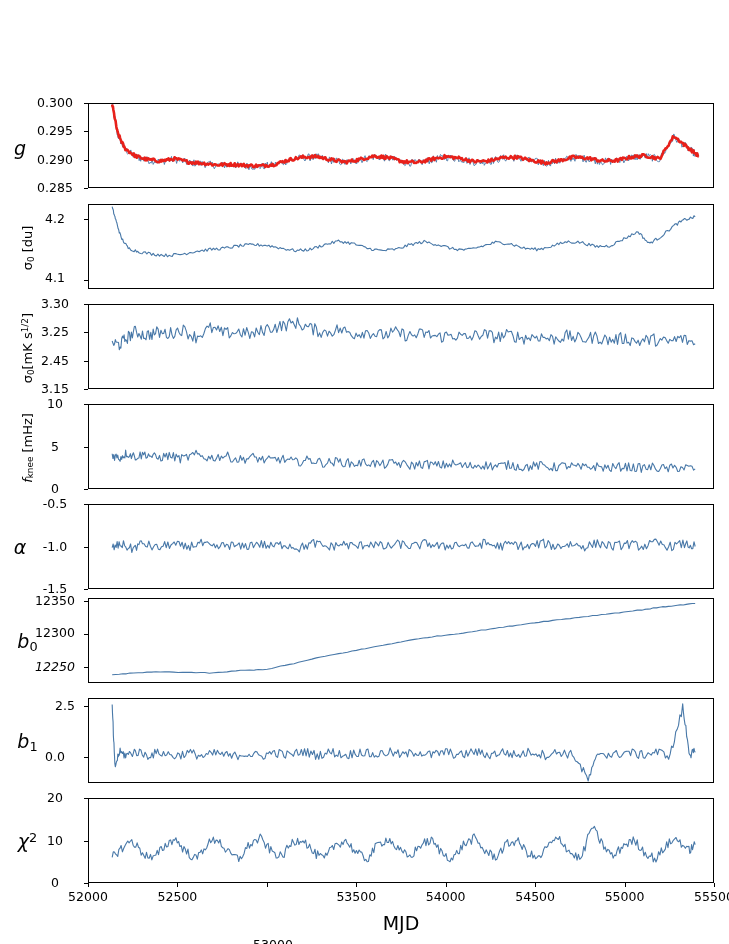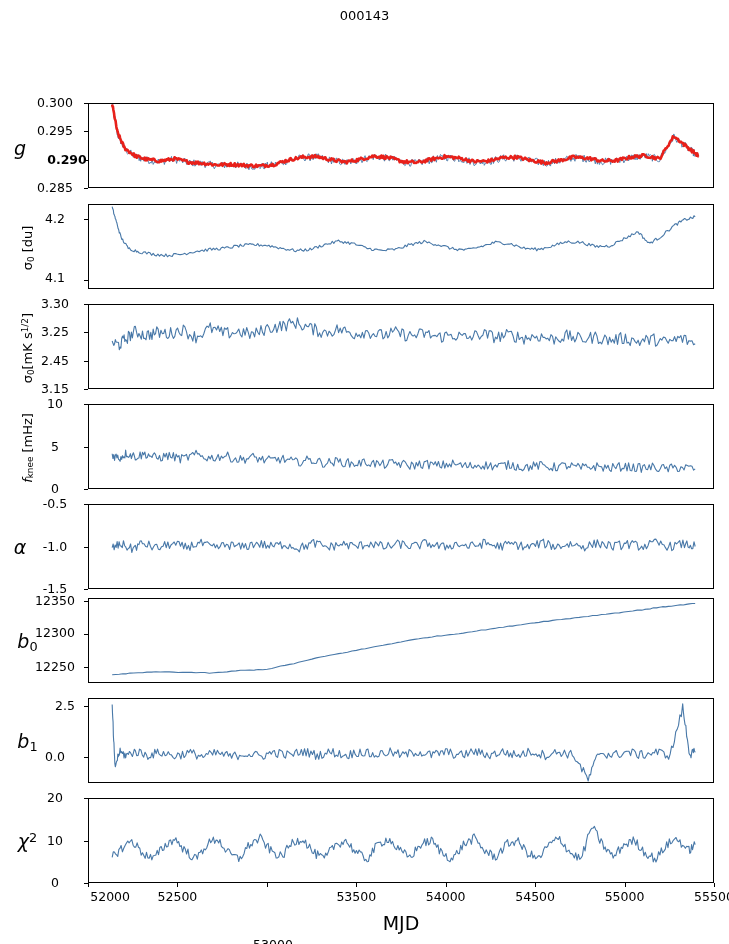--- a/index.html
+++ b/index.html
@@ -82,21 +82,20 @@
   .sup {
     font-size: 0.68em;
     vertical-align: 0.5em;
   }
 </style>
 </head>
 <body>
 
 <div id="figure">
 
-  <div id="fig-title">000143</div>
 
   <div class="panel" id="p0" style="left:88px; top:103px; width:626px; height:85px;">
       <svg viewBox="0 0 626 85" preserveAspectRatio="none">
         <path d="M23.25 -1.19 L23.63 3.72 L24.02 3.44 L24.40 2.89 L24.78 7.53 L25.17 9.81 L25.55 15.86 L25.93 12.65 L26.32 16.22 L26.70 17.53 L27.08 20.43 L27.47 25.73 L27.85 24.47 L28.23 31.30 L28.62 30.56 L29.13 34.30 L29.64 35.58 L30.15 32.25 L30.66 32.70 L31.17 34.00 L31.68 40.70 L32.19 39.04 L32.71 38.14 L33.22 42.03 L33.73 43.78 L34.24 44.20 L34.75 41.08 L35.26 42.54 L35.77 47.08 L36.54 47.54 L37.30 45.07 L38.07 50.55 L38.84 51.19 L39.60 50.49 L40.37 50.56 L41.14 50.12 L41.90 47.06 L42.67 51.45 L43.44 49.79 L44.20 54.36 L44.97 53.27 L45.74 50.45 L46.50 51.39 L47.27 55.55 L48.04 54.05 L48.80 51.91 L49.57 53.27 L50.34 58.02 L51.10 54.61 L51.87 58.65 L52.64 54.32 L53.40 56.79 L54.17 54.73 L54.93 58.39 L55.70 57.65 L56.47 57.75 L57.23 57.86 L58.26 53.96 L59.28 58.01 L60.30 61.25 L61.32 59.62 L62.34 60.65 L63.37 56.69 L64.39 61.87 L65.41 59.84 L66.43 60.00 L67.45 59.08 L68.48 60.73 L69.50 56.37 L70.52 58.97 L71.54 58.64 L72.56 56.11 L73.59 57.74 L74.61 56.92 L75.63 61.95 L76.65 57.71 L77.68 58.35 L78.70 57.72 L79.72 56.39 L80.74 59.07 L81.76 57.41 L82.79 53.68 L83.81 59.27 L84.83 56.68 L85.85 53.56 L86.87 56.07 L87.90 60.87 L88.92 56.33 L89.94 56.50 L90.96 58.65 L91.98 55.79 L93.01 56.95 L94.03 60.27 L95.05 56.61 L96.07 55.31 L97.09 59.39 L98.12 61.95 L99.14 59.30 L100.16 58.74 L101.18 57.38 L102.20 59.68 L103.23 58.83 L104.25 63.56 L105.27 57.15 L106.29 63.71 L107.31 62.60 L108.34 61.07 L109.36 58.47 L110.38 62.33 L111.40 58.20 L112.42 63.07 L113.45 58.79 L114.47 61.90 L115.49 61.86 L116.51 65.20 L117.53 62.92 L118.56 60.09 L119.58 59.31 L120.60 59.68 L121.62 58.25 L122.64 61.47 L123.67 59.54 L124.69 63.89 L125.71 66.32 L126.73 64.54 L127.76 62.56 L128.78 61.78 L129.80 61.44 L130.82 61.50 L131.84 62.87 L132.87 61.55 L133.89 59.50 L134.91 61.26 L135.93 65.44 L136.95 62.04 L137.98 64.73 L139.00 61.15 L140.02 62.89 L141.04 63.79 L142.06 60.96 L143.09 63.44 L144.11 63.36 L145.13 64.44 L146.15 63.87 L147.17 65.57 L148.20 62.41 L149.22 59.23 L150.24 61.37 L151.26 62.84 L152.28 60.57 L153.31 60.85 L154.33 64.60 L155.35 63.48 L156.37 63.55 L157.39 66.25 L158.42 60.55 L159.44 64.73 L160.46 67.35 L161.48 62.80 L162.50 64.51 L163.53 66.79 L164.55 66.57 L165.57 66.68 L166.59 66.71 L167.61 61.81 L168.64 62.30 L169.66 62.40 L170.68 65.11 L171.70 66.19 L172.72 64.13 L173.75 60.54 L174.77 65.10 L175.79 66.64 L176.81 60.47 L177.84 64.41 L178.86 59.49 L179.88 65.17 L180.90 64.86 L181.92 62.19 L182.95 59.07 L183.97 64.46 L184.99 60.68 L186.01 63.82 L187.03 59.57 L188.06 63.31 L189.08 61.18 L190.10 59.30 L191.12 60.52 L192.14 58.90 L193.17 58.66 L194.19 61.49 L195.21 62.20 L196.23 57.03 L197.25 62.36 L198.28 61.28 L199.30 58.17 L200.32 58.08 L201.34 58.63 L202.36 55.88 L203.39 56.22 L204.41 56.40 L205.43 57.97 L206.45 57.09 L207.47 56.89 L208.50 55.49 L209.52 57.41 L210.54 52.46 L211.56 52.28 L212.58 54.49 L213.61 55.92 L214.63 52.02 L215.65 56.69 L216.67 58.38 L217.69 55.58 L218.72 55.58 L219.74 51.42 L220.76 51.08 L221.78 58.26 L222.80 55.29 L223.83 55.53 L224.85 57.07 L225.87 51.48 L226.89 56.05 L227.92 50.97 L228.94 52.73 L229.96 50.89 L230.98 52.71 L232.00 55.38 L233.03 54.08 L234.05 52.59 L235.07 57.33 L236.09 53.93 L237.11 55.59 L238.14 55.62 L239.16 56.37 L240.18 60.24 L241.20 54.18 L242.22 55.68 L243.25 61.43 L244.27 56.77 L245.29 59.74 L246.31 55.82 L247.33 56.69 L248.36 55.16 L249.38 58.58 L250.40 55.97 L251.42 61.38 L252.44 62.14 L253.47 61.53 L254.49 56.45 L255.51 57.46 L256.53 61.67 L257.55 61.42 L258.58 57.12 L259.60 57.55 L260.62 57.95 L261.64 57.70 L262.66 61.36 L263.69 56.33 L264.71 56.18 L265.73 56.42 L266.75 60.35 L267.77 60.69 L268.80 61.01 L269.82 59.59 L270.84 58.62 L271.86 57.40 L272.88 57.03 L273.91 60.09 L274.93 57.84 L275.95 55.30 L276.97 52.92 L278.00 58.17 L279.02 59.04 L280.04 57.19 L281.06 52.90 L282.08 54.82 L283.11 53.52 L284.13 53.78 L285.15 57.02 L286.17 51.47 L287.19 54.44 L288.22 53.01 L289.24 53.25 L290.26 55.70 L291.28 57.37 L292.30 53.89 L293.33 54.28 L294.35 52.70 L295.37 55.51 L296.39 58.54 L297.41 51.41 L298.44 53.02 L299.46 53.12 L300.48 57.56 L301.50 58.14 L302.52 54.80 L303.55 53.10 L304.57 57.38 L305.59 57.16 L306.61 53.63 L307.63 56.18 L308.66 57.98 L309.68 56.66 L310.70 58.15 L311.72 58.62 L312.74 57.39 L313.77 57.55 L314.79 61.13 L315.81 61.41 L316.83 63.11 L317.85 62.33 L318.88 57.12 L319.90 59.95 L320.92 61.32 L321.94 63.86 L322.96 63.19 L323.99 56.55 L325.01 57.99 L326.03 59.73 L327.05 56.82 L328.08 58.31 L329.10 58.94 L330.12 57.84 L331.14 56.45 L332.16 58.77 L333.19 58.36 L334.21 62.22 L335.23 56.93 L336.25 60.04 L337.27 57.41 L338.30 58.48 L339.32 55.10 L340.34 58.24 L341.36 61.30 L342.38 56.17 L343.41 60.14 L344.43 59.68 L345.45 53.06 L346.47 57.36 L347.49 56.85 L348.52 59.63 L349.54 52.77 L350.56 56.28 L351.58 54.62 L352.60 51.73 L353.63 53.01 L354.65 52.89 L355.67 55.72 L356.69 56.74 L357.71 52.68 L358.74 57.91 L359.76 58.27 L360.78 52.14 L361.80 55.55 L362.82 52.24 L363.85 53.97 L364.87 57.06 L365.89 58.04 L366.91 58.67 L367.93 54.92 L368.96 55.21 L369.98 54.63 L371.00 59.20 L372.02 57.80 L373.04 58.17 L374.07 59.71 L375.09 59.26 L376.11 60.09 L377.13 58.97 L378.16 54.92 L379.18 60.82 L380.20 58.17 L381.22 55.10 L382.24 61.94 L383.27 57.21 L384.29 57.64 L385.31 59.93 L386.33 63.22 L387.35 62.25 L388.38 61.72 L389.40 57.87 L390.42 56.89 L391.44 58.12 L392.46 61.42 L393.49 59.36 L394.51 61.24 L395.53 57.04 L396.55 62.79 L397.57 60.82 L398.60 60.45 L399.62 59.87 L400.64 59.52 L401.66 59.25 L402.68 61.68 L403.71 61.69 L404.73 54.90 L405.75 60.92 L406.77 57.31 L407.79 53.89 L408.82 54.66 L409.84 59.13 L410.86 59.85 L411.88 58.36 L412.90 52.80 L413.93 53.61 L414.95 56.65 L415.97 51.96 L416.99 56.98 L418.01 58.54 L419.04 56.45 L420.06 54.20 L421.08 55.37 L422.10 55.62 L423.12 55.41 L424.15 54.05 L425.17 54.86 L426.19 58.67 L427.21 54.57 L428.24 52.11 L429.26 53.00 L430.28 52.38 L431.30 56.51 L432.32 55.86 L433.35 58.67 L434.37 55.85 L435.39 57.83 L436.41 56.89 L437.43 54.57 L438.46 57.27 L439.48 58.13 L440.50 55.18 L441.52 54.34 L442.54 58.23 L443.57 59.22 L444.59 59.06 L445.61 56.23 L446.63 58.41 L447.65 55.83 L448.68 55.63 L449.70 55.80 L450.72 62.37 L451.74 58.93 L452.76 58.20 L453.79 61.58 L454.81 60.39 L455.83 63.11 L456.85 57.86 L457.87 62.35 L458.90 63.78 L459.92 63.04 L460.94 57.63 L461.96 62.53 L462.98 63.59 L464.01 57.73 L465.03 61.04 L466.05 56.29 L467.07 61.36 L468.09 55.50 L469.12 59.78 L470.14 60.81 L471.16 59.07 L472.18 60.62 L473.20 58.93 L474.23 56.21 L475.25 57.82 L476.27 55.55 L477.29 55.88 L478.32 55.39 L479.34 53.40 L480.36 54.42 L481.38 57.58 L482.40 54.10 L483.43 58.76 L484.45 54.69 L485.47 57.05 L486.49 55.40 L487.51 58.63 L488.54 51.61 L489.56 55.12 L490.58 53.00 L491.60 52.94 L492.62 55.78 L493.65 53.69 L494.67 55.00 L495.69 59.21 L496.71 52.40 L497.73 58.48 L498.76 59.72 L499.78 56.96 L500.80 56.98 L501.82 59.29 L502.84 57.50 L503.87 56.95 L504.89 56.36 L505.91 54.90 L506.93 57.06 L507.95 61.30 L508.98 55.12 L510.00 61.61 L511.02 57.37 L512.04 61.95 L513.06 59.61 L514.09 59.97 L515.11 62.22 L516.13 61.68 L517.15 60.18 L518.17 55.17 L519.20 58.13 L520.22 55.78 L521.24 59.31 L522.26 55.77 L523.28 61.87 L524.31 56.43 L525.33 58.93 L526.35 58.95 L527.37 59.93 L528.40 56.16 L529.42 55.23 L530.44 59.55 L531.46 57.11 L532.48 60.05 L533.51 56.39 L534.53 57.20 L535.55 56.50 L536.57 60.29 L537.59 57.80 L538.62 57.61 L539.64 53.29 L540.66 57.79 L541.68 57.89 L542.70 54.70 L543.73 52.65 L544.75 52.29 L545.77 53.71 L546.79 52.01 L547.81 57.17 L548.84 51.97 L549.86 57.26 L550.88 52.86 L551.90 51.78 L552.92 56.68 L553.95 53.22 L554.97 54.28 L555.99 50.53 L557.01 52.53 L558.03 55.42 L559.06 50.75 L560.08 55.40 L561.10 50.91 L562.12 52.98 L563.14 51.78 L564.17 52.87 L565.19 58.63 L566.21 52.22 L567.23 51.64 L568.25 53.68 L569.28 57.50 L570.30 58.73 L571.32 59.04 L572.34 58.99 L573.36 56.20 L574.39 50.39 L575.41 52.93 L576.43 48.60 L577.45 50.67 L578.48 48.64 L579.50 44.34 L580.52 42.98 L581.54 42.73 L582.56 40.94 L583.59 39.53 L584.61 38.99 L585.63 37.48 L586.65 30.66 L587.67 33.10 L588.70 36.93 L589.72 39.35 L590.74 35.89 L591.76 35.54 L592.78 38.86 L593.81 38.03 L594.83 44.23 L595.85 42.75 L596.87 42.11 L597.89 39.15 L598.92 40.69 L599.94 42.10 L600.96 47.84 L601.73 44.65 L602.49 46.80 L603.26 47.30 L604.03 44.02 L604.79 44.80 L605.56 45.73 L606.33 53.32 L607.09 46.68 L607.86 53.68 L608.63 50.18 L609.39 49.83 L610.16 49.69 L610.92 52.04 L611.69 53.83" fill="none" stroke="#4878a8" stroke-width="0.9" stroke-linejoin="round" vector-effect="non-scaling-stroke"></path>
         <path d="M23.25 0.49 L23.63 2.81 L24.02 2.63 L24.40 5.85 L24.78 7.72 L25.17 9.76 L25.55 13.63 L25.93 15.26 L26.32 16.16 L26.70 17.40 L27.08 20.62 L27.47 23.52 L27.85 25.50 L28.23 26.02 L28.62 28.11 L29.13 29.80 L29.64 31.66 L30.15 34.01 L30.66 32.36 L31.17 34.67 L31.68 36.39 L32.19 37.42 L32.71 39.77 L33.22 39.07 L33.73 39.40 L34.24 40.52 L34.75 43.90 L35.26 43.25 L35.77 44.49 L36.54 47.38 L37.30 47.24 L38.07 46.76 L38.84 47.25 L39.60 48.43 L40.37 50.13 L41.14 49.22 L41.90 50.08 L42.67 50.89 L43.44 51.99 L44.20 51.46 L44.97 50.69 L45.74 54.21 L46.50 52.61 L47.27 52.32 L48.04 55.09 L48.80 53.52 L49.57 52.75 L50.34 53.58 L51.10 53.77 L51.87 55.58 L52.64 55.74 L53.40 55.83 L54.17 56.18 L54.93 56.20 L55.70 55.02 L56.47 57.73 L57.23 55.23 L58.26 57.69 L59.28 55.59 L60.30 56.21 L61.32 57.00 L62.34 56.35 L63.37 57.26 L64.39 55.93 L65.41 56.33 L66.43 58.20 L67.45 58.77 L68.48 59.42 L69.50 59.56 L70.52 59.49 L71.54 57.38 L72.56 58.90 L73.59 57.29 L74.61 58.33 L75.63 57.18 L76.65 58.32 L77.68 56.59 L78.70 56.91 L79.72 55.56 L80.74 57.87 L81.76 56.28 L82.79 56.65 L83.81 57.36 L84.83 57.87 L85.85 54.50 L86.87 55.60 L87.90 55.58 L88.92 57.13 L89.94 55.67 L90.96 56.15 L91.98 56.28 L93.01 57.02 L94.03 57.95 L95.05 56.96 L96.07 57.91 L97.09 57.88 L98.12 57.68 L99.14 60.92 L100.16 61.19 L101.18 59.67 L102.20 59.69 L103.23 61.31 L104.25 59.67 L105.27 60.82 L106.29 61.31 L107.31 59.05 L108.34 60.91 L109.36 59.06 L110.38 61.64 L111.40 60.30 L112.42 60.84 L113.45 61.70 L114.47 60.98 L115.49 60.03 L116.51 62.49 L117.53 61.94 L118.56 61.18 L119.58 62.07 L120.60 61.36 L121.62 60.86 L122.64 61.45 L123.67 62.83 L124.69 62.68 L125.71 61.66 L126.73 61.77 L127.76 62.26 L128.78 62.96 L129.80 63.06 L130.82 62.95 L131.84 61.90 L132.87 60.87 L133.89 63.27 L134.91 61.75 L135.93 60.57 L136.95 61.89 L137.98 61.75 L139.00 63.28 L140.02 61.82 L141.04 63.43 L142.06 60.39 L143.09 63.21 L144.11 62.60 L145.13 63.43 L146.15 60.72 L147.17 63.75 L148.20 62.78 L149.22 61.64 L150.24 63.83 L151.26 62.13 L152.28 61.55 L153.31 63.69 L154.33 62.01 L155.35 61.39 L156.37 64.14 L157.39 63.01 L158.42 62.63 L159.44 64.59 L160.46 62.72 L161.48 63.04 L162.50 61.94 L163.53 62.37 L164.55 64.42 L165.57 64.76 L166.59 63.80 L167.61 62.14 L168.64 64.44 L169.66 63.16 L170.68 62.67 L171.70 62.88 L172.72 62.82 L173.75 62.39 L174.77 61.79 L175.79 62.92 L176.81 64.45 L177.84 62.62 L178.86 63.90 L179.88 64.15 L180.90 63.72 L181.92 62.35 L182.95 63.12 L183.97 61.22 L184.99 63.59 L186.01 63.43 L187.03 62.92 L188.06 62.53 L189.08 60.55 L190.10 60.71 L191.12 59.34 L192.14 58.63 L193.17 59.51 L194.19 58.56 L195.21 59.71 L196.23 59.99 L197.25 57.40 L198.28 59.00 L199.30 58.23 L200.32 58.56 L201.34 56.02 L202.36 55.42 L203.39 57.40 L204.41 57.88 L205.43 57.84 L206.45 56.71 L207.47 54.47 L208.50 55.70 L209.52 56.43 L210.54 55.47 L211.56 54.54 L212.58 53.64 L213.61 54.93 L214.63 52.86 L215.65 54.71 L216.67 54.15 L217.69 55.04 L218.72 55.45 L219.74 54.42 L220.76 54.26 L221.78 55.66 L222.80 53.50 L223.83 52.68 L224.85 54.84 L225.87 53.75 L226.89 52.29 L227.92 54.24 L228.94 54.54 L229.96 53.23 L230.98 55.32 L232.00 54.26 L233.03 55.22 L234.05 54.52 L235.07 56.33 L236.09 54.98 L237.11 54.56 L238.14 57.03 L239.16 57.37 L240.18 58.06 L241.20 56.89 L242.22 57.66 L243.25 55.75 L244.27 56.41 L245.29 56.13 L246.31 58.31 L247.33 58.92 L248.36 59.24 L249.38 57.28 L250.40 56.81 L251.42 57.37 L252.44 58.20 L253.47 59.77 L254.49 58.48 L255.51 59.34 L256.53 58.50 L257.55 58.87 L258.58 60.93 L259.60 58.78 L260.62 57.86 L261.64 58.42 L262.66 58.75 L263.69 56.83 L264.71 58.81 L265.73 58.56 L266.75 58.82 L267.77 59.05 L268.80 56.33 L269.82 58.35 L270.84 55.99 L271.86 56.12 L272.88 55.00 L273.91 55.80 L274.93 56.28 L275.95 57.32 L276.97 56.76 L278.00 56.30 L279.02 56.06 L280.04 56.03 L281.06 54.38 L282.08 54.54 L283.11 54.54 L284.13 52.90 L285.15 54.26 L286.17 52.72 L287.19 53.07 L288.22 54.59 L289.24 55.08 L290.26 54.52 L291.28 53.84 L292.30 55.44 L293.33 52.82 L294.35 55.16 L295.37 53.17 L296.39 56.13 L297.41 56.15 L298.44 53.38 L299.46 54.33 L300.48 55.24 L301.50 56.10 L302.52 53.85 L303.55 54.86 L304.57 54.50 L305.59 54.82 L306.61 56.36 L307.63 55.57 L308.66 56.41 L309.68 56.56 L310.70 56.83 L311.72 59.60 L312.74 58.35 L313.77 59.42 L314.79 58.56 L315.81 60.44 L316.83 58.86 L317.85 59.92 L318.88 57.75 L319.90 60.54 L320.92 59.19 L321.94 59.09 L322.96 58.87 L323.99 58.17 L325.01 58.41 L326.03 60.43 L327.05 60.04 L328.08 60.40 L329.10 59.66 L330.12 59.54 L331.14 58.00 L332.16 58.31 L333.19 59.40 L334.21 59.91 L335.23 58.97 L336.25 57.90 L337.27 59.67 L338.30 56.99 L339.32 58.63 L340.34 55.80 L341.36 55.60 L342.38 56.48 L343.41 58.13 L344.43 55.41 L345.45 54.77 L346.47 57.43 L347.49 55.73 L348.52 55.16 L349.54 55.17 L350.56 55.69 L351.58 55.18 L352.60 54.84 L353.63 55.97 L354.65 56.02 L355.67 55.23 L356.69 52.43 L357.71 54.88 L358.74 53.52 L359.76 53.99 L360.78 53.61 L361.80 53.91 L362.82 54.51 L363.85 53.80 L364.87 54.13 L365.89 56.30 L366.91 54.43 L367.93 54.46 L368.96 55.36 L369.98 55.60 L371.00 54.00 L372.02 55.08 L373.04 55.99 L374.07 55.46 L375.09 57.78 L376.11 57.51 L377.13 57.19 L378.16 55.89 L379.18 57.34 L380.20 59.08 L381.22 57.37 L382.24 59.63 L383.27 58.01 L384.29 57.04 L385.31 57.52 L386.33 58.97 L387.35 59.78 L388.38 59.46 L389.40 57.61 L390.42 58.19 L391.44 58.62 L392.46 58.62 L393.49 58.97 L394.51 58.12 L395.53 57.71 L396.55 58.22 L397.57 58.30 L398.60 58.57 L399.62 59.85 L400.64 56.93 L401.66 58.63 L402.68 58.87 L403.71 56.12 L404.73 57.15 L405.75 58.16 L406.77 57.34 L407.79 55.70 L408.82 56.23 L409.84 55.95 L410.86 56.52 L411.88 55.63 L412.90 54.35 L413.93 54.82 L414.95 53.99 L415.97 55.13 L416.99 54.58 L418.01 53.91 L419.04 55.63 L420.06 55.48 L421.08 56.05 L422.10 55.13 L423.12 53.27 L424.15 54.57 L425.17 55.49 L426.19 56.21 L427.21 53.01 L428.24 55.01 L429.26 56.00 L430.28 53.46 L431.30 54.42 L432.32 54.03 L433.35 53.96 L434.37 55.83 L435.39 57.17 L436.41 55.95 L437.43 54.97 L438.46 56.29 L439.48 56.12 L440.50 57.36 L441.52 58.40 L442.54 56.35 L443.57 57.96 L444.59 57.52 L445.61 57.55 L446.63 59.14 L447.65 59.78 L448.68 60.00 L449.70 59.65 L450.72 57.80 L451.74 59.50 L452.76 58.03 L453.79 61.01 L454.81 58.13 L455.83 59.96 L456.85 60.25 L457.87 61.76 L458.90 59.83 L459.92 61.16 L460.94 60.02 L461.96 60.89 L462.98 60.48 L464.01 58.78 L465.03 57.36 L466.05 57.98 L467.07 59.34 L468.09 57.87 L469.12 59.70 L470.14 57.97 L471.16 56.75 L472.18 58.53 L473.20 56.58 L474.23 56.70 L475.25 58.52 L476.27 56.91 L477.29 57.52 L478.32 57.25 L479.34 57.04 L480.36 56.33 L481.38 55.21 L482.40 53.88 L483.43 55.85 L484.45 53.29 L485.47 53.14 L486.49 53.05 L487.51 54.71 L488.54 55.28 L489.56 53.81 L490.58 54.92 L491.60 54.68 L492.62 53.60 L493.65 54.93 L494.67 54.09 L495.69 55.59 L496.71 56.32 L497.73 56.57 L498.76 55.58 L499.78 54.71 L500.80 56.23 L501.82 54.98 L502.84 54.64 L503.87 57.67 L504.89 56.00 L505.91 56.67 L506.93 55.70 L507.95 55.70 L508.98 56.97 L510.00 58.77 L511.02 57.88 L512.04 58.78 L513.06 58.15 L514.09 57.65 L515.11 56.79 L516.13 58.06 L517.15 58.73 L518.17 58.91 L519.20 58.27 L520.22 58.51 L521.24 56.56 L522.26 57.09 L523.28 58.36 L524.31 58.22 L525.33 59.07 L526.35 58.12 L527.37 59.03 L528.40 56.60 L529.42 56.35 L530.44 58.99 L531.46 57.10 L532.48 55.72 L533.51 55.42 L534.53 57.31 L535.55 54.95 L536.57 55.04 L537.59 55.26 L538.62 56.20 L539.64 56.74 L540.66 55.89 L541.68 53.31 L542.70 55.55 L543.73 55.82 L544.75 54.19 L545.77 55.37 L546.79 54.66 L547.81 52.54 L548.84 53.72 L549.86 52.58 L550.88 54.04 L551.90 55.03 L552.92 53.23 L553.95 54.03 L554.97 51.50 L555.99 51.41 L557.01 51.98 L558.03 52.56 L559.06 54.35 L560.08 54.69 L561.10 54.90 L562.12 55.10 L563.14 55.20 L564.17 54.43 L565.19 53.49 L566.21 55.91 L567.23 54.30 L568.25 56.76 L569.28 54.99 L570.30 54.20 L571.32 54.82 L572.34 55.67 L573.36 56.11 L574.39 53.65 L575.41 51.41 L576.43 47.95 L577.45 47.14 L578.48 45.28 L579.50 45.20 L580.52 43.43 L581.54 42.71 L582.56 39.37 L583.59 37.51 L584.61 36.90 L585.63 33.10 L586.65 33.95 L587.67 34.52 L588.70 34.57 L589.72 35.53 L590.74 35.64 L591.76 38.46 L592.78 39.18 L593.81 38.58 L594.83 39.55 L595.85 40.00 L596.87 42.80 L597.89 40.81 L598.92 42.04 L599.94 44.54 L600.96 44.32 L601.73 47.06 L602.49 45.93 L603.26 47.47 L604.03 45.89 L604.79 49.48 L605.56 47.97 L606.33 47.42 L607.09 50.42 L607.86 50.47 L608.63 50.47 L609.39 52.92 L610.16 50.61 L610.92 53.50 L611.69 53.27" fill="none" stroke="#e8201a" stroke-width="2.6" stroke-linejoin="round" vector-effect="non-scaling-stroke"></path>
       </svg>
     </div>
   <div class="panel" id="p1" style="left:88px; top:204px; width:626px; height:85px;">
       <svg viewBox="0 0 626 85" preserveAspectRatio="none">
         <path d="M23.25 1.75 L23.65 3.37 L24.05 4.28 L24.44 5.32 L24.84 9.07 L25.24 9.76 L25.64 10.89 L26.03 11.70 L26.43 14.35 L26.83 14.36 L27.42 16.83 L28.02 18.45 L28.62 21.29 L29.21 24.14 L29.81 25.43 L30.41 28.75 L31.00 28.22 L31.60 30.09 L32.19 32.87 L32.99 35.37 L33.78 34.80 L34.58 38.07 L35.37 39.20 L36.17 39.31 L36.96 39.43 L37.76 41.07 L38.55 42.09 L39.35 44.65 L40.54 43.87 L41.73 46.09 L42.93 46.93 L44.12 47.29 L45.31 47.76 L46.50 45.89 L47.70 48.21 L48.89 47.42 L50.08 48.96 L51.67 49.69 L53.26 49.92 L54.85 48.07 L56.44 48.03 L58.03 50.18 L59.62 48.37 L61.21 48.99 L62.80 51.52 L64.39 49.51 L65.98 51.61 L67.57 52.14 L69.16 50.37 L70.75 52.41 L72.34 50.61 L73.93 51.65 L75.52 52.69 L77.11 50.11 L78.70 53.03 L80.29 51.54 L81.88 52.30 L83.47 52.63 L85.06 49.74 L86.65 49.81 L88.24 50.26 L89.83 50.57 L91.42 50.80 L93.01 50.58 L94.60 50.26 L96.19 49.50 L97.78 50.87 L99.37 50.04 L100.95 48.80 L102.54 48.82 L104.13 49.19 L105.72 48.58 L107.31 47.71 L108.90 47.20 L110.49 47.90 L112.08 46.80 L113.67 46.15 L115.26 47.45 L116.85 45.07 L118.44 47.33 L120.03 44.70 L121.62 44.06 L123.21 46.18 L124.80 44.27 L126.39 45.75 L127.98 44.15 L129.57 45.97 L131.16 46.16 L132.75 43.78 L134.34 43.15 L135.93 44.19 L137.52 42.84 L139.11 42.76 L140.70 43.72 L142.29 44.18 L143.88 44.03 L145.47 41.38 L147.06 41.36 L148.65 41.47 L150.24 43.16 L151.83 40.28 L153.42 42.00 L155.01 42.19 L156.60 39.84 L158.19 39.79 L159.78 40.36 L161.37 39.50 L162.96 40.06 L164.55 40.06 L166.14 41.28 L167.73 41.40 L169.32 39.51 L170.91 42.11 L172.50 40.88 L174.09 42.12 L175.68 41.27 L177.27 41.38 L178.86 41.92 L180.45 41.11 L182.04 43.16 L183.63 41.71 L185.22 43.16 L186.81 42.69 L188.40 43.57 L189.99 44.90 L191.58 43.58 L193.17 44.62 L194.76 44.36 L196.35 45.19 L197.94 46.33 L199.53 45.66 L201.11 46.33 L202.70 45.56 L204.29 44.80 L205.88 47.44 L207.47 47.82 L209.06 46.09 L210.65 46.53 L212.24 44.85 L213.83 46.66 L215.42 47.24 L217.01 44.92 L218.60 47.09 L220.19 46.62 L221.78 44.17 L223.37 45.98 L224.96 44.72 L226.55 42.72 L228.14 42.66 L229.73 44.18 L231.32 41.31 L232.91 43.07 L234.50 42.41 L236.09 40.33 L237.68 39.68 L239.27 40.25 L240.86 39.68 L242.45 40.00 L244.04 37.13 L245.63 39.27 L247.22 36.93 L248.81 36.86 L250.40 35.93 L251.99 37.72 L253.58 37.62 L255.17 39.37 L256.76 37.42 L258.35 39.18 L259.94 37.79 L261.53 40.34 L263.12 38.58 L264.71 38.97 L266.30 38.92 L267.89 40.86 L269.48 41.14 L271.07 41.37 L272.66 41.15 L274.25 41.52 L275.84 42.60 L277.43 43.02 L279.02 44.71 L280.61 44.64 L282.20 44.25 L283.79 46.61 L285.38 46.52 L286.97 45.07 L288.56 45.14 L290.15 45.84 L291.74 45.94 L293.33 46.24 L294.92 46.60 L296.51 46.61 L298.10 46.83 L299.69 44.96 L301.27 45.22 L302.86 45.11 L304.45 44.96 L306.04 46.28 L307.63 44.65 L309.22 44.25 L310.81 43.46 L312.40 44.11 L313.99 44.17 L315.58 43.69 L317.17 41.07 L318.76 42.69 L320.35 39.70 L321.94 40.47 L323.53 39.60 L325.12 41.46 L326.71 39.22 L328.30 38.35 L329.89 39.39 L331.48 37.54 L333.07 39.64 L334.66 38.61 L336.25 36.28 L337.84 37.28 L339.43 38.75 L341.02 37.85 L342.61 39.05 L344.20 40.06 L345.79 41.15 L347.38 40.57 L348.97 41.59 L350.56 40.85 L352.15 41.87 L353.74 42.37 L355.33 41.42 L356.92 41.60 L358.51 42.08 L360.10 42.66 L361.69 45.18 L363.28 44.43 L364.87 43.44 L366.46 45.59 L368.05 45.32 L369.64 46.65 L371.23 44.91 L372.82 45.15 L374.41 45.42 L376.00 46.33 L377.59 45.01 L379.18 44.90 L380.77 44.22 L382.36 44.38 L383.95 44.31 L385.54 43.88 L387.13 44.01 L388.72 43.99 L390.31 43.11 L391.90 43.07 L393.49 42.12 L395.08 42.75 L396.67 41.39 L398.26 40.57 L399.85 40.40 L401.43 40.43 L403.02 40.31 L404.61 38.08 L406.20 39.10 L407.79 37.03 L409.38 37.48 L410.97 37.61 L412.56 38.00 L414.15 39.28 L415.74 40.44 L417.33 40.54 L418.92 40.18 L420.51 39.99 L422.10 40.11 L423.69 39.40 L425.28 41.06 L426.87 42.19 L428.46 40.88 L430.05 41.84 L431.64 42.79 L433.23 44.01 L434.82 44.17 L436.41 43.04 L438.00 45.16 L439.59 44.23 L441.18 44.62 L442.77 45.38 L444.36 44.08 L445.95 45.49 L447.54 43.78 L449.13 46.91 L450.72 44.74 L452.31 45.58 L453.90 44.26 L455.49 45.62 L457.08 43.52 L458.67 43.85 L460.26 43.85 L461.85 43.54 L463.44 43.30 L465.03 41.09 L466.62 42.10 L468.21 40.76 L469.80 39.08 L471.39 40.50 L472.98 38.15 L474.57 39.52 L476.16 38.92 L477.75 37.60 L479.34 38.49 L480.93 36.74 L482.52 37.98 L484.11 39.04 L485.70 38.95 L487.29 39.11 L488.88 38.39 L490.47 37.00 L492.06 39.07 L493.65 38.42 L495.24 37.56 L496.83 39.73 L498.42 40.87 L500.01 41.66 L501.59 39.32 L503.18 41.67 L504.77 40.09 L506.36 40.89 L507.95 43.07 L509.54 41.50 L511.13 43.40 L512.72 41.57 L514.31 42.43 L515.90 42.56 L517.49 42.65 L519.08 41.26 L520.67 43.08 L522.26 43.11 L523.85 41.85 L525.44 41.63 L527.03 40.57 L528.62 37.62 L530.21 37.08 L531.80 37.28 L533.39 36.63 L534.98 36.57 L536.57 33.42 L538.16 34.17 L539.75 34.10 L541.34 31.66 L542.93 32.55 L544.52 29.41 L546.11 30.32 L547.70 29.72 L549.29 27.33 L550.88 27.75 L552.07 30.06 L553.26 29.26 L554.46 30.16 L555.65 34.12 L556.84 33.82 L558.03 36.14 L559.23 36.62 L560.42 38.46 L561.61 38.23 L562.80 38.91 L564.00 37.84 L565.19 38.93 L566.38 36.90 L567.57 34.96 L568.77 34.06 L569.96 36.04 L571.15 35.07 L572.34 34.49 L573.93 33.18 L575.52 31.79 L577.11 30.03 L578.70 26.57 L580.29 26.05 L581.88 26.71 L583.47 24.95 L585.06 22.01 L586.65 20.81 L587.84 19.37 L589.04 19.09 L590.23 20.72 L591.42 17.57 L592.61 16.38 L593.81 17.44 L595.00 15.72 L596.19 15.19 L597.38 13.80 L598.58 14.35 L599.77 15.66 L600.96 14.80 L602.15 14.48 L603.34 12.35 L604.54 13.34 L605.73 13.83 L606.92 10.96 L608.11 12.14" fill="none" stroke="#4878a8" stroke-width="1.1" stroke-linejoin="round" vector-effect="non-scaling-stroke"></path>
@@ -145,47 +144,47 @@
 
   <div class="ylabel" style="left:5px; top:630px; width:45px;"><em>b</em><span class="sub">0</span></div>
 
   <div class="ylabel" style="left:5px; top:730px; width:45px;"><em>b</em><span class="sub">1</span></div>
 
   <div class="ylabel" style="left:5px; top:830px; width:45px;"><em>χ</em><span class="sup">2</span></div>
 
   <div class="xlabel" style="left:301px; top:912px; width:200px;">MJD</div>
 
   <div id="xticks">
-      <div class="xtick" style="left: 70px; width: 60px; top: 889px; text-align: right;">52000</div>
+      <div class="xtick" style="left: 58px; width: 60px; top: 889px;">52000</div>
       <div class="xtick" style="left: 147.429px; width: 60px; top: 889px;">52500</div>
       <div class="xtick" style="left: 243px; width: 60px; top: 889px; margin-top: 48px;">53000</div>
       <div class="xtick" style="left: 326.286px; width: 60px; top: 889px;">53500</div>
       <div class="xtick" style="left: 415.714px; width: 60px; top: 889px;">54000</div>
       <div class="xtick" style="left: 505.143px; width: 60px; top: 889px;">54500</div>
       <div class="xtick" style="left: 594.571px; width: 60px; top: 889px;">55000</div>
       <div class="xtick" style="left: 684px; width: 60px; top: 889px;">55500</div>
     </div>
   <div id="yticks">
       <div class="ytick" style="left: 28px; width: 54px; top: 180px;">0.285</div>
-      <div class="ytick" style="left: 40px; width: 54px; top: 151.667px; font-weight: bold;">0.290</div>
+      <div class="ytick" style="left: 28px; width: 54px; top: 151.667px;">0.290</div>
       <div class="ytick" style="left: 28px; width: 54px; top: 123.333px;">0.295</div>
       <div class="ytick" style="left: 28px; width: 54px; top: 95px;">0.300</div>
       <div class="ytick" style="left: 28px; width: 54px; top: 270px;">4.1</div>
       <div class="ytick" style="left: 28px; width: 54px; top: 211.179px;">4.2</div>
       <div class="ytick" style="left: 28px; width: 54px; top: 381px;">3.15</div>
       <div class="ytick" style="left: 28px; width: 54px; top: 352.667px;">2.45</div>
       <div class="ytick" style="left: 28px; width: 54px; top: 324.333px;">3.25</div>
       <div class="ytick" style="left: 28px; width: 54px; top: 296px;">3.30</div>
       <div class="ytick" style="left: 28px; width: 54px; top: 481px;">0</div>
       <div class="ytick" style="left: 28px; width: 54px; top: 438.5px;">5</div>
       <div class="ytick" style="left: 28px; width: 54px; top: 396px;">10</div>
       <div class="ytick" style="left: 28px; width: 54px; top: 581px;">-1.5</div>
       <div class="ytick" style="left: 28px; width: 54px; top: 538.5px;">-1.0</div>
       <div class="ytick" style="left: 28px; width: 54px; top: 496px;">-0.5</div>
-      <div class="ytick" style="left: 28px; width: 54px; top: 658.654px;">12250</div>
+      <div class="ytick" style="left: 28px; width: 54px; top: 658.654px; font-style: italic;">12250</div>
       <div class="ytick" style="left: 28px; width: 54px; top: 625px;">12300</div>
       <div class="ytick" style="left: 28px; width: 54px; top: 593.269px;">12350</div>
       <div class="ytick" style="left: 28px; width: 54px; top: 748.69px;">0.0</div>
       <div class="ytick" style="left: 38px; width: 54px; top: 698.095px;">2.5</div>
       <div class="ytick" style="left: 28px; width: 54px; top: 875px;">0</div>
       <div class="ytick" style="left: 28px; width: 54px; top: 832.5px;">10</div>
       <div class="ytick" style="left: 28px; width: 54px; top: 790px;">20</div>
     </div>
   <div id="tickmarks">
       <div class="tickmark" style="left: 84px; top: 188px; width: 4px; height: 1px;"></div>

